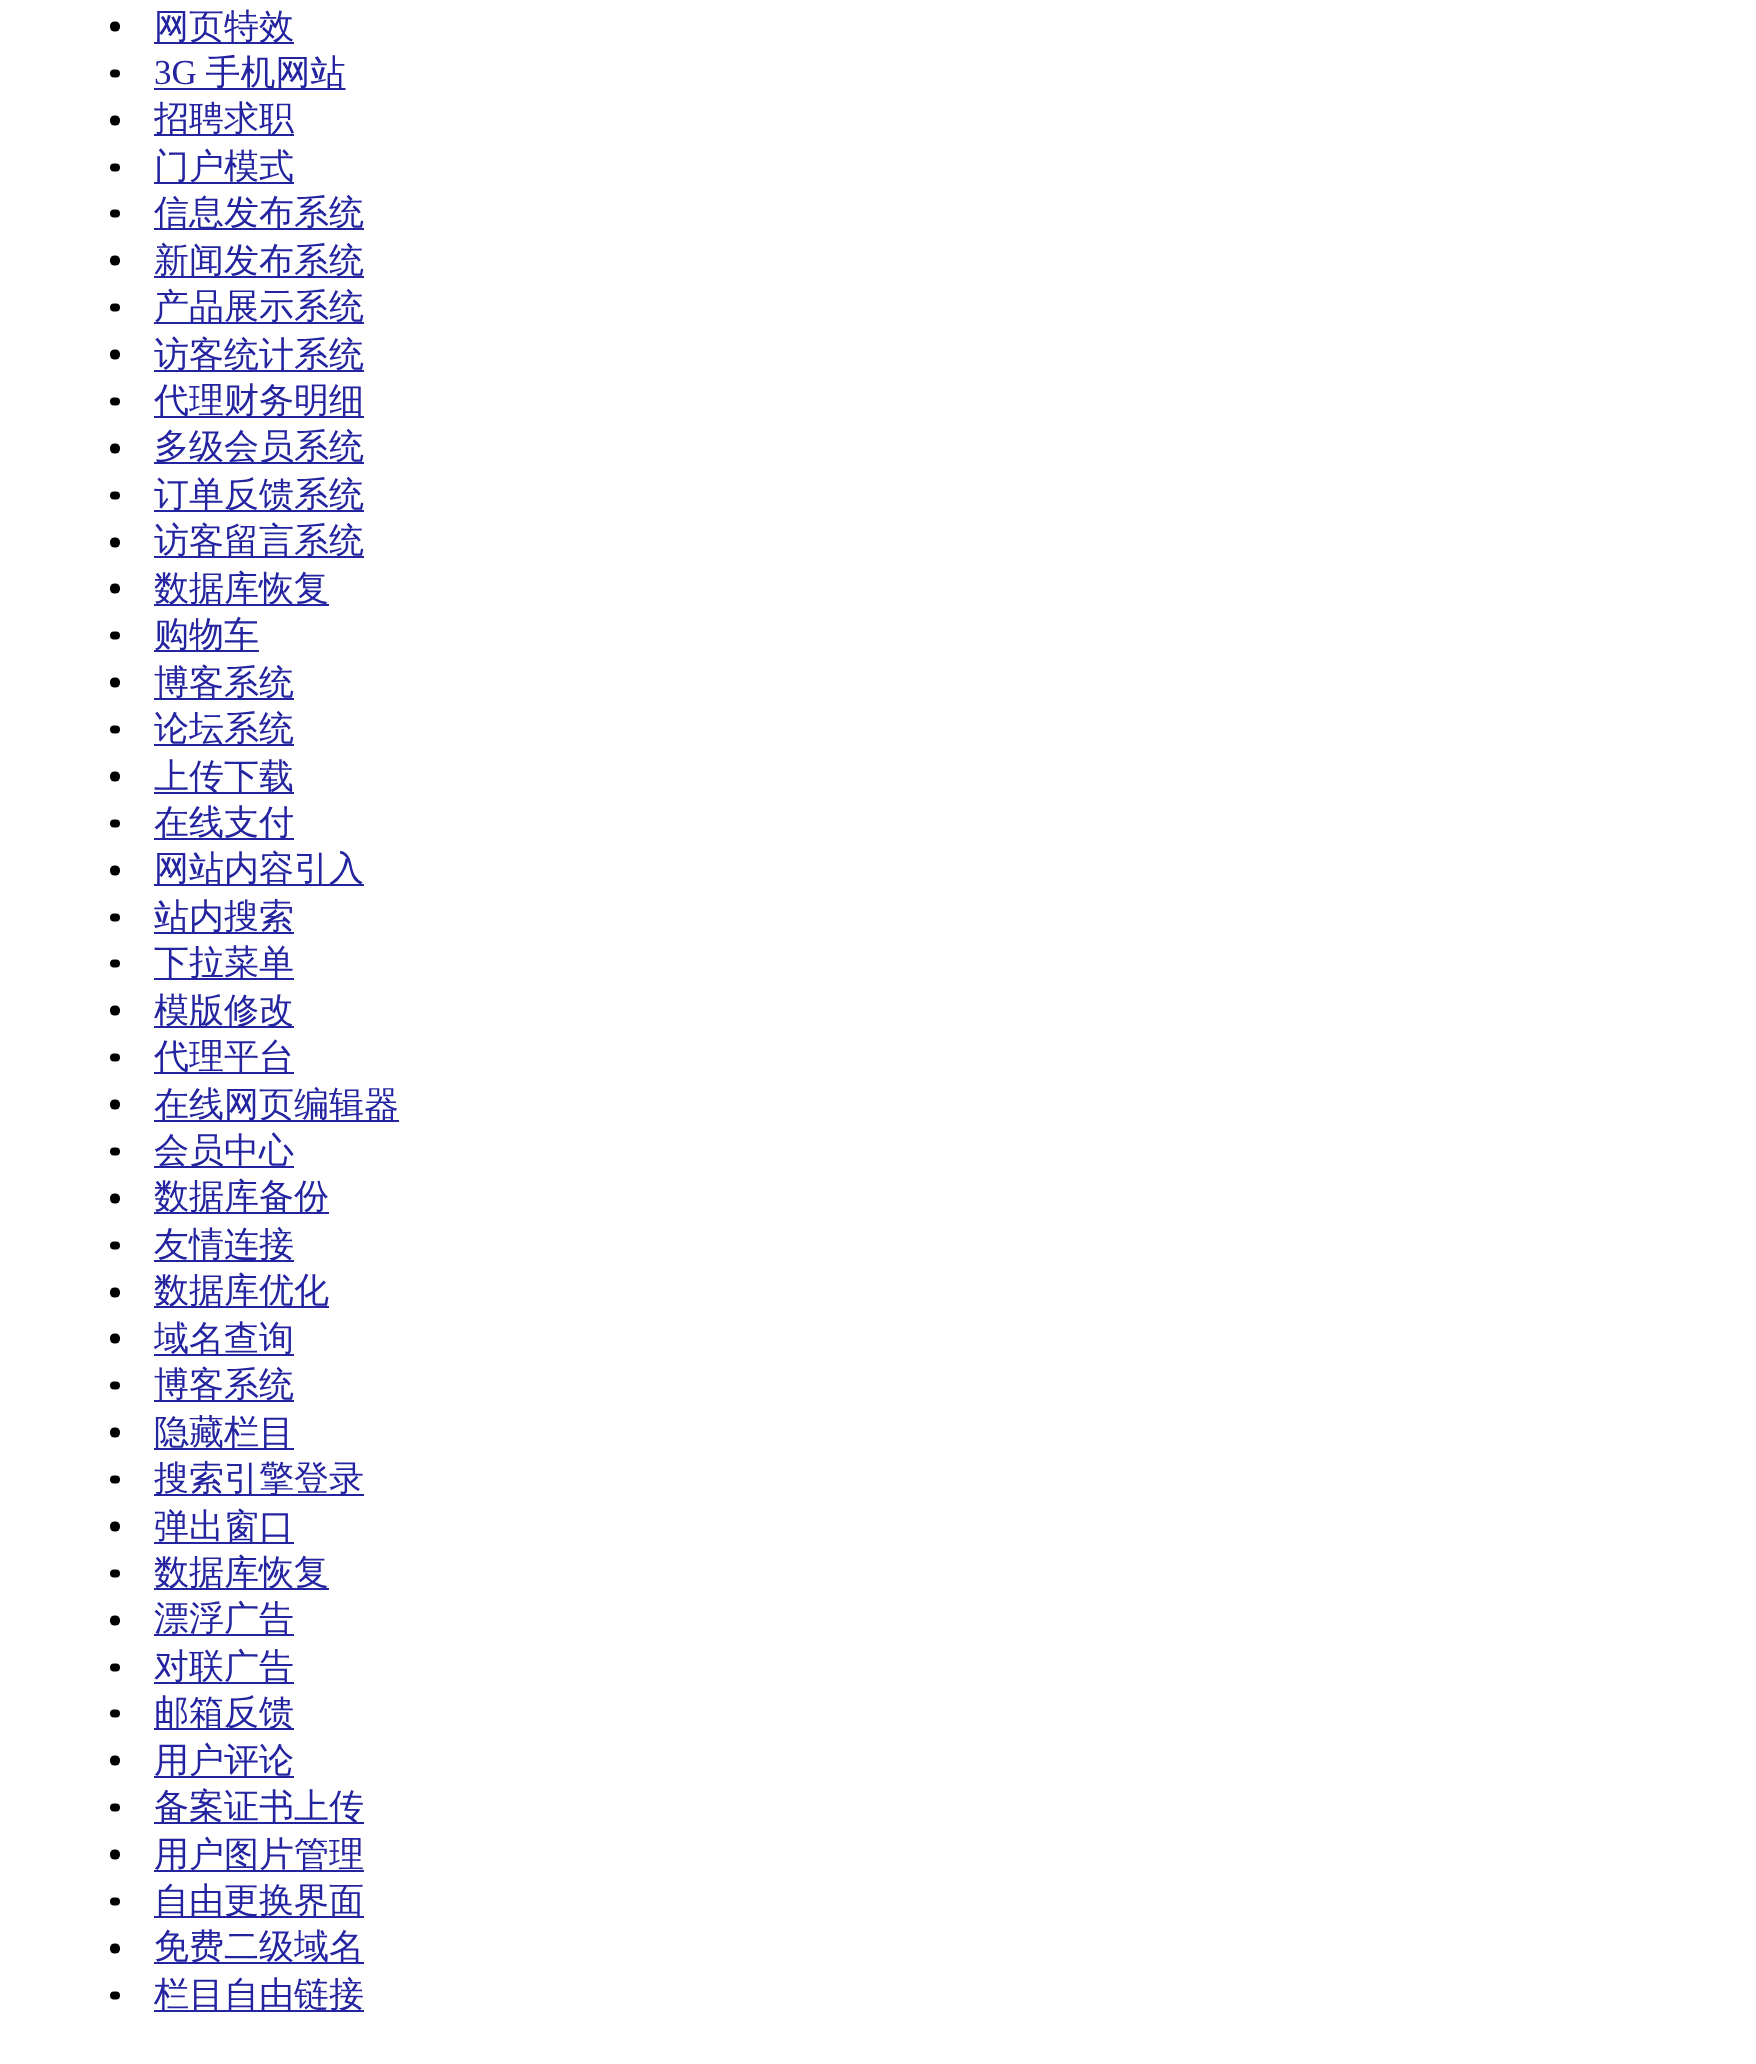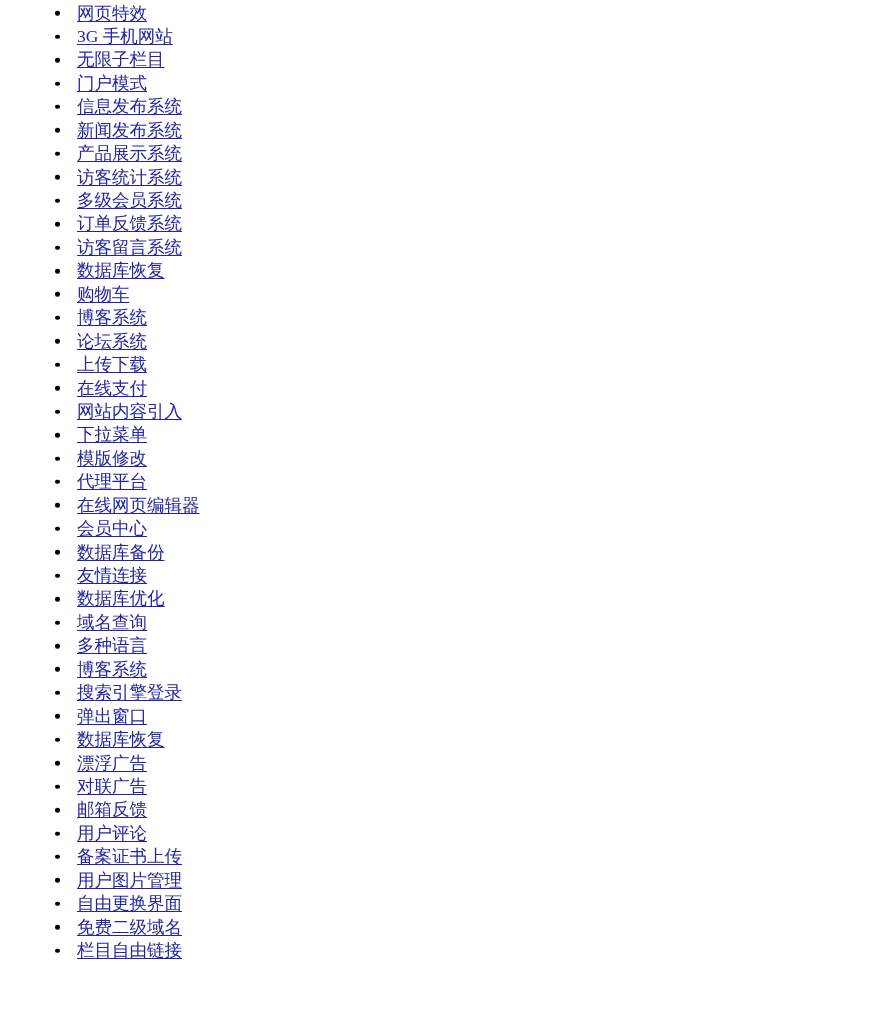--- a/index.html
+++ b/index.html
@@ -43,47 +43,49 @@
     text-underline-offset:2px;
     cursor:pointer;
   }
 </style>
 </head>
 <body>
 
 <ul class="feature-list">
     <li><span class="bullet"></span><a class="feature-link" href="#">网页特效</a></li>
     <li><span class="bullet"></span><a class="feature-link" href="#">3G 手机网站</a></li>
-    <li><span class="bullet"></span><a class="feature-link" href="#">无限子栏目</a></li>
+    <li><span class="bullet"></span><a class="feature-link" href="#">招聘求职</a></li>
     <li><span class="bullet"></span><a class="feature-link" href="#">门户模式</a></li>
     <li><span class="bullet"></span><a class="feature-link" href="#">信息发布系统</a></li>
     <li><span class="bullet"></span><a class="feature-link" href="#">新闻发布系统</a></li>
     <li><span class="bullet"></span><a class="feature-link" href="#">产品展示系统</a></li>
     <li><span class="bullet"></span><a class="feature-link" href="#">访客统计系统</a></li>
+    <li><span class="bullet"></span><a class="feature-link" href="#">代理财务明细</a></li>
     <li><span class="bullet"></span><a class="feature-link" href="#">多级会员系统</a></li>
     <li><span class="bullet"></span><a class="feature-link" href="#">订单反馈系统</a></li>
     <li><span class="bullet"></span><a class="feature-link" href="#">访客留言系统</a></li>
     <li><span class="bullet"></span><a class="feature-link" href="#">数据库恢复</a></li>
     <li><span class="bullet"></span><a class="feature-link" href="#">购物车</a></li>
     <li><span class="bullet"></span><a class="feature-link" href="#">博客系统</a></li>
     <li><span class="bullet"></span><a class="feature-link" href="#">论坛系统</a></li>
     <li><span class="bullet"></span><a class="feature-link" href="#">上传下载</a></li>
     <li><span class="bullet"></span><a class="feature-link" href="#">在线支付</a></li>
     <li><span class="bullet"></span><a class="feature-link" href="#">网站内容引入</a></li>
+    <li><span class="bullet"></span><a class="feature-link" href="#">站内搜索</a></li>
     <li><span class="bullet"></span><a class="feature-link" href="#">下拉菜单</a></li>
     <li><span class="bullet"></span><a class="feature-link" href="#">模版修改</a></li>
     <li><span class="bullet"></span><a class="feature-link" href="#">代理平台</a></li>
     <li><span class="bullet"></span><a class="feature-link" href="#">在线网页编辑器</a></li>
     <li><span class="bullet"></span><a class="feature-link" href="#">会员中心</a></li>
     <li><span class="bullet"></span><a class="feature-link" href="#">数据库备份</a></li>
     <li><span class="bullet"></span><a class="feature-link" href="#">友情连接</a></li>
     <li><span class="bullet"></span><a class="feature-link" href="#">数据库优化</a></li>
     <li><span class="bullet"></span><a class="feature-link" href="#">域名查询</a></li>
-    <li><span class="bullet"></span><a class="feature-link" href="#">多种语言</a></li>
     <li><span class="bullet"></span><a class="feature-link" href="#">博客系统</a></li>
+    <li><span class="bullet"></span><a class="feature-link" href="#">隐藏栏目</a></li>
     <li><span class="bullet"></span><a class="feature-link" href="#">搜索引擎登录</a></li>
     <li><span class="bullet"></span><a class="feature-link" href="#">弹出窗口</a></li>
     <li><span class="bullet"></span><a class="feature-link" href="#">数据库恢复</a></li>
     <li><span class="bullet"></span><a class="feature-link" href="#">漂浮广告</a></li>
     <li><span class="bullet"></span><a class="feature-link" href="#">对联广告</a></li>
     <li><span class="bullet"></span><a class="feature-link" href="#">邮箱反馈</a></li>
     <li><span class="bullet"></span><a class="feature-link" href="#">用户评论</a></li>
     <li><span class="bullet"></span><a class="feature-link" href="#">备案证书上传</a></li>
     <li><span class="bullet"></span><a class="feature-link" href="#">用户图片管理</a></li>
     <li><span class="bullet"></span><a class="feature-link" href="#">自由更换界面</a></li>

